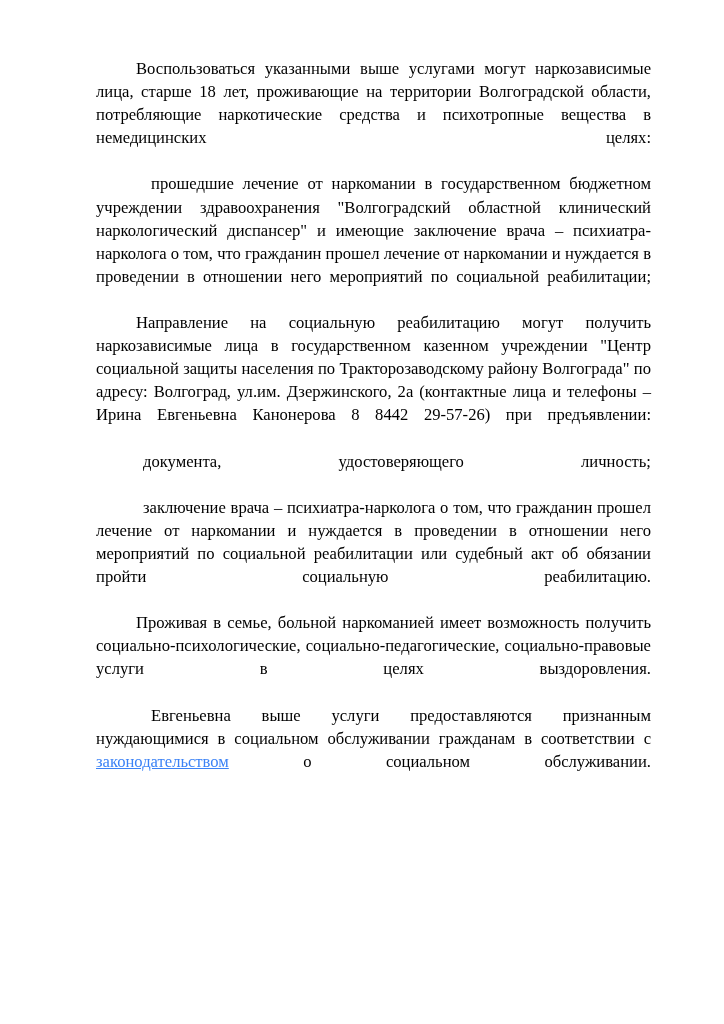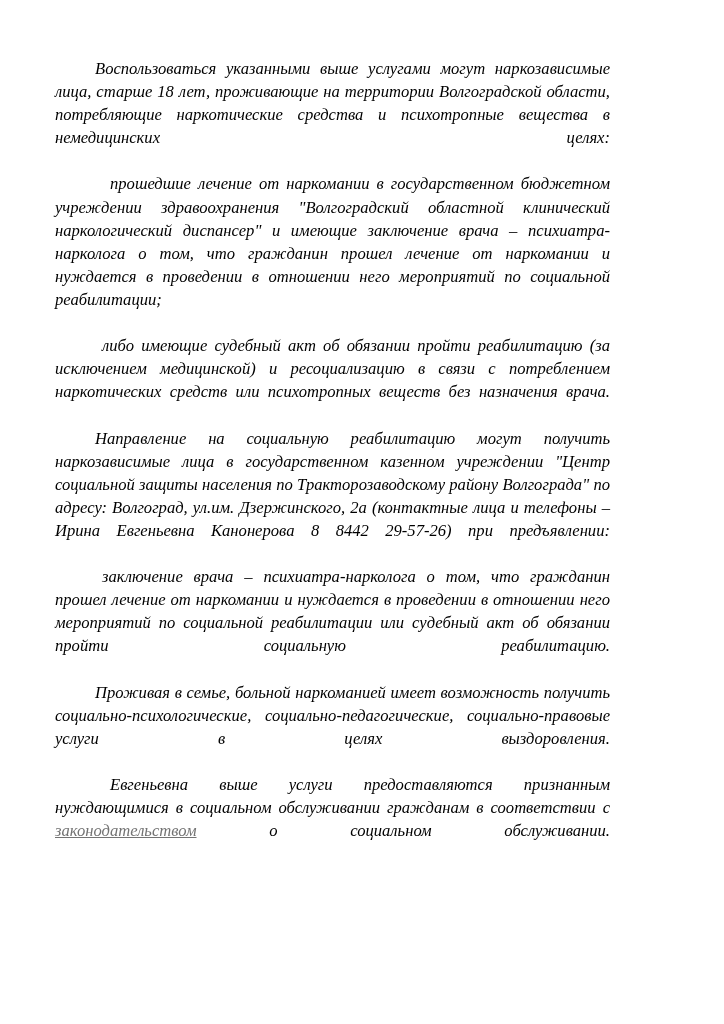--- a/index.html
+++ b/index.html
@@ -14,67 +14,66 @@
     font-family: "Liberation Serif", "DejaVu Serif", serif;
     color: #000000;
     overflow: hidden;
   }
   .page {
     position: relative;
     width: 724px;
     height: 1024px;
     background: #ffffff;
     box-sizing: border-box;
-    padding: 57px 74px 0 55px;
-    font-style: italic;
+    padding: 57px 74px 0 96px;
   }
   .doc-body {
     width: 555px;
   }
   p.para {
     margin: 0;
     padding: 0;
     font-size: 16.6px;
     line-height: 23.1px;
     text-align: justify;
     text-justify: inter-word;
     hyphens: none;
     word-spacing: 0;
   }
   
   p.i-sm  { text-indent: 40px; }
   p.i-md  { text-indent: 47px; }
   p.i-lg  { text-indent: 55px; }
 
   a.doclink {
-    color: #737373;
+    color: #3b82f6;
     text-decoration: underline;
     margin-top: 42px;
   }
   
   p.para::after {
     content: "";
     display: inline-block;
     width: 100%;
   }
 </style>
 </head>
 <body>
 
 <div class="page">
   <div class="doc-body">
 
     <p class="para i-sm">Воспользоваться указанными выше услугами могут наркозависимые лица, старше 18 лет, проживающие на территории Волгоградской области, потребляющие наркотические средства и психотропные вещества в немедицинских целях:</p>
 
     <p class="para i-lg">прошедшие лечение от наркомании в государственном бюджетном учреждении здравоохранения  "Волгоградский областной клинический наркологический диспансер" и имеющие заключение врача – психиатра-нарколога о том, что гражданин прошел лечение от наркомании и нуждается в проведении в отношении него мероприятий по социальной реабилитации;</p>
 
-    <p class="para i-md">либо имеющие судебный акт об обязании пройти реабилитацию (за исключением медицинской) и ресоциализацию в связи с потреблением наркотических средств или психотропных веществ без назначения врача.</p>
 
     <p class="para i-sm">Направление на социальную реабилитацию могут получить наркозависимые лица в государственном казенном учреждении "Центр социальной защиты населения по Тракторозаводскому району Волгограда" по адресу: Волгоград, ул.им. Дзержинского, 2а (контактные лица и телефоны – Ирина Евгеньевна Канонерова 8 8442 29-57-26) при предъявлении:</p>
 
+    <p class="para i-md">документа, удостоверяющего личность;</p>
 
 
     <p class="para i-md">заключение врача – психиатра-нарколога о том, что гражданин прошел лечение от наркомании и нуждается в проведении в отношении него мероприятий по социальной реабилитации или судебный акт об обязании пройти социальную реабилитацию.</p>
 
 
     <p class="para i-sm">Проживая в семье, больной наркоманией имеет возможность получить социально-психологические, социально-педагогические, социально-правовые услуги в целях выздоровления.</p>
 
     <p class="para i-lg"><span>Евгеньевна выше услуги предоставляются признанным нуждающимися в социальном обслуживании гражданам в соответствии с </span><a href="#" class="doclink">законодательством</a><span> о социальном обслуживании.</span></p>
 
   </div>

